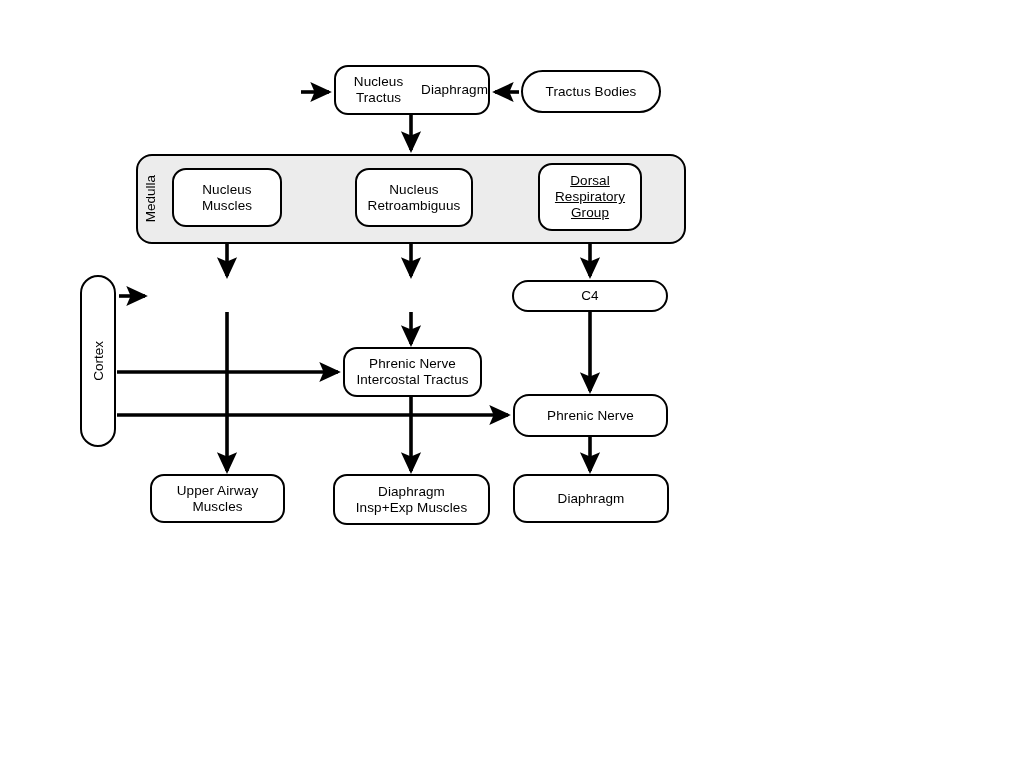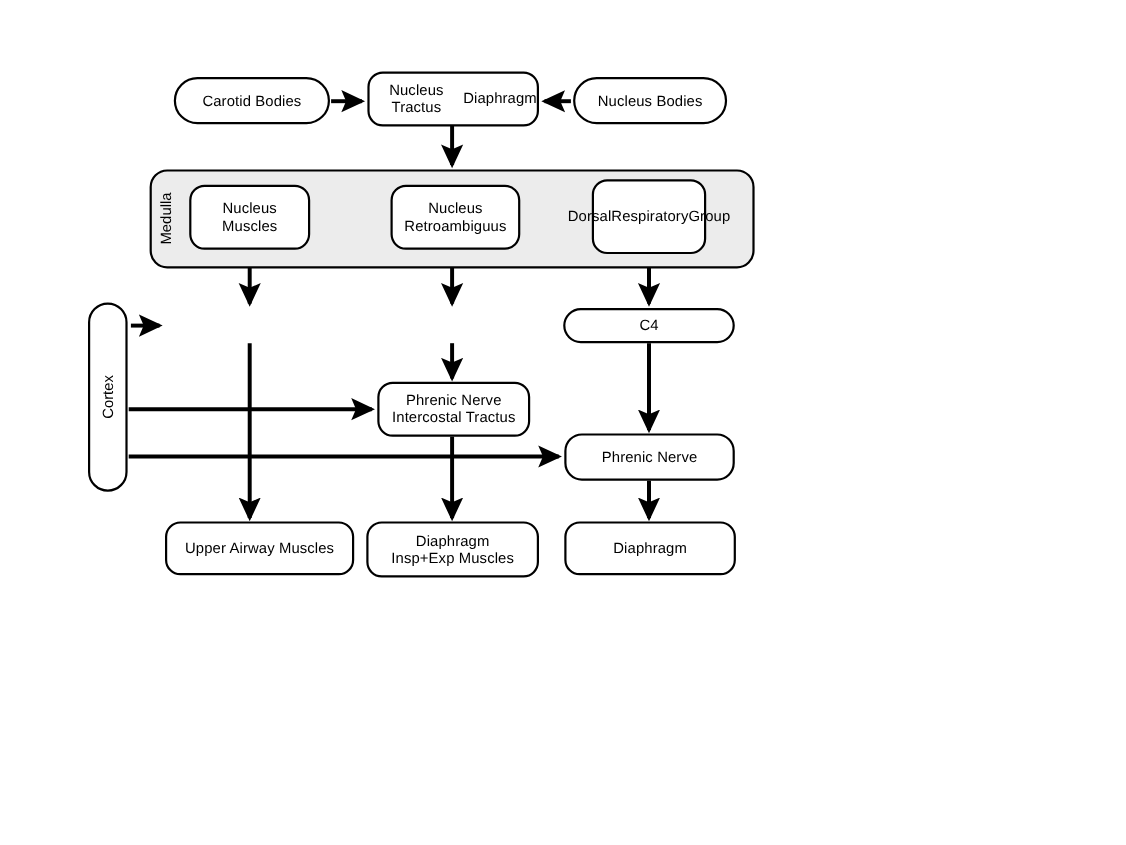--- a/index.html
+++ b/index.html
@@ -116,51 +116,48 @@
 
     <line x1="411" y1="312" x2="411" y2="344" stroke="#000000" stroke-width="3.6" marker-end="url(#arrowhead)"></line>
 
     <line x1="411" y1="397" x2="411" y2="471" stroke="#000000" stroke-width="3.6" marker-end="url(#arrowhead)"></line>
 
     <line x1="590" y1="312" x2="590" y2="391" stroke="#000000" stroke-width="3.6" marker-end="url(#arrowhead)"></line>
 
     <line x1="590" y1="437" x2="590" y2="471" stroke="#000000" stroke-width="3.6" marker-end="url(#arrowhead)"></line>
   </svg>
 
-  <div class="node" style="left:158px; top:70px; width:142px; height:43px; border-radius:21.5px;">
-    <span>Carotid Bodies</span>
-  </div>
 
   <div class="node" style="left:334px; top:65px; width:156px; height:50px; border-radius:14px; flex-direction:row;">
     <span>Nucleus Tractus</span>
     <span>Diaphragm</span>
   </div>
 
   <div class="node" style="left:521px; top:70px; width:140px; height:43px; border-radius:21.5px;">
-    <span>Nucleus Bodies</span>
+    <span>Tractus Bodies</span>
   </div>
 
   <div class="medulla-group" style="left:136px; top:154px; width:550px; height:90px;">
   </div>
 
   <div class="vertical-label" style="left:140px; top:160px; width:20px; height:78px;">
     <span>Medulla</span>
   </div>
 
   <div class="node" style="left:172px; top:168px; width:110px; height:59px; border-radius:14px; flex-direction:column;">
     <span>Nucleus</span>
     <span>Muscles</span>
   </div>
 
   <div class="node" style="left:355px; top:168px; width:118px; height:59px; border-radius:14px; flex-direction:column;">
     <span>Nucleus</span>
     <span>Retroambiguus</span>
   </div>
 
-  <div class="node" style="left:538px; top:163px; width:104px; height:68px; border-radius:14px; flex-direction:row;">
+  <div class="node" style="left:538px; top:163px; width:104px; height:68px; border-radius:14px; flex-direction:column;text-decoration:underline;">
     <span>Dorsal</span>
     <span>Respiratory</span>
     <span>Group</span>
   </div>
 
   <div class="cortex-box" style="left:80px; top:275px; width:36px; height:172px; border-radius:18px;">
     <span>Cortex</span>
   </div>
 
 
@@ -171,21 +168,21 @@
 
   <div class="node" style="left:343px; top:347px; width:139px; height:50px; border-radius:14px; flex-direction:column;">
     <span>Phrenic Nerve</span>
     <span>Intercostal Tractus</span>
   </div>
 
   <div class="node" style="left:513px; top:394px; width:155px; height:43px; border-radius:16px;">
     <span>Phrenic Nerve</span>
   </div>
 
-  <div class="node" style="left:150px; top:474px; width:172px; height:49px; border-radius:14px;">
+  <div class="node" style="left:150px; top:474px; width:135px; height:49px; border-radius:14px;">
     <span>Upper Airway Muscles</span>
   </div>
 
   <div class="node" style="left:333px; top:474px; width:157px; height:51px; border-radius:14px; flex-direction:column;">
     <span>Diaphragm</span>
     <span>Insp+Exp Muscles</span>
   </div>
 
   <div class="node" style="left:513px; top:474px; width:156px; height:49px; border-radius:14px;">
     <span>Diaphragm</span>

